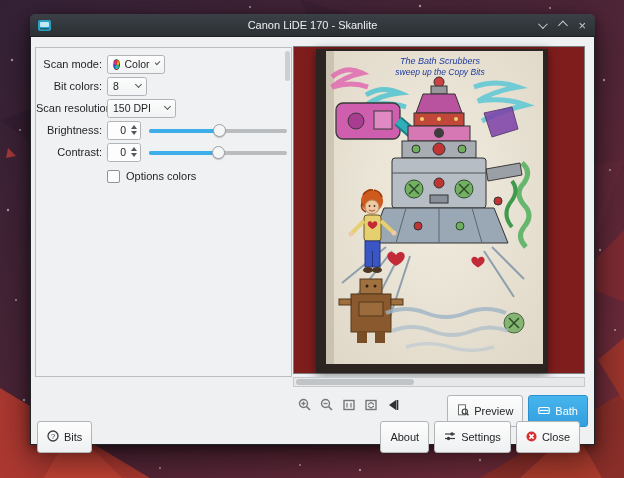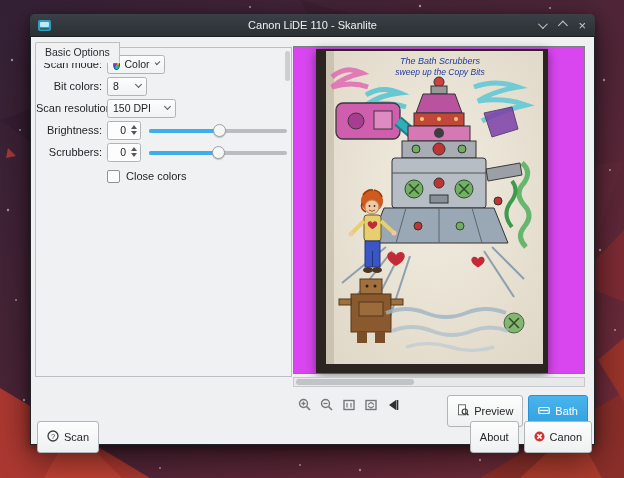--- a/index.html
+++ b/index.html
@@ -66,39 +66,39 @@
   .tri-down { width:0; height:0; border-left:3.5px solid transparent; border-right:3.5px solid transparent; border-top:4px solid #54585b; }
   .slider { position:relative; height:19px; width:138px; margin-left:8px; }
   .slider .track { position:absolute; left:0; right:0; top:8px; height:4px; border-radius:2px; background:#babdbf; }
   .slider .fill  { position:absolute; left:0; top:8px; height:4px; border-radius:2px; background:#3daee9; }
   .slider .handle{ position:absolute; top:3px; width:13px; height:13px; margin-left:-6px; border-radius:50%;
     background:#f5f6f6; border:1px solid #9da1a4; box-shadow:0 1px 1px rgba(0,0,0,.2); }
   .checkbox { width:13px; height:13px; border:1px solid #8f9295; border-radius:2px; background:#fdfdfd; margin:0 6px 0 2px; }
   .vthumb { position:absolute; right:1px; top:3px; width:5px; height:30px; background:#ccced0; border-radius:2.5px; }
 
   
-  .preview { position:absolute; left:262px; top:9px; width:292px; height:328px; background:#d946ef; border:1px solid #7b7e80; }
+  .preview { position:absolute; left:262px; top:9px; width:292px; height:328px; background:#7f1d1d; border:1px solid #7b7e80; }
   .photo { position:absolute; left:22px; top:2px; width:232px; height:324px; background:#2b2420;
     padding:2px 5px 9px 10px; box-shadow:0 2px 10px rgba(0,0,0,.45); }
   .photo svg { display:block; width:217px; height:313px; }
   .hscroll { position:absolute; left:262px; top:340px; width:292px; height:10px; background:#e7e8e9; border:1px solid #c7c9cb; }
   .hthumb { position:absolute; left:2px; top:1px; width:118px; height:6px; border-radius:3px; background:#c1c4c6; }
 
   
   .zoombar { position:absolute; left:267px; top:361px; display:flex; gap:8px; align-items:center; }
   .zicon { width:14px; height:14px; display:inline-block; }
   .btn {
     height:32px; display:inline-flex; align-items:center; gap:5px; padding:0 9px;
     background:linear-gradient(#fdfdfd,#eff0f1); border:1px solid #b2b5b8; border-radius:3px;
     font-size:11px; color:#232629; white-space:nowrap;
   }
   .btn.primary { background:linear-gradient(#47b5ec,#339fe0); border-color:#2a90cf; color:#fff; }
   .action-row { position:absolute; right:6px; top:358px; display:flex; gap:5px; }
   .footer-left { position:absolute; left:6px; top:384px; }
-  .footer-right { position:absolute; right:2px; top:384px; display:flex; gap:5px; }
+  .footer-right { position:absolute; right:14px; top:384px; display:flex; gap:5px; }
 </style>
 </head>
 <body>
 
 <div class="wallpaper">
   <svg width="624" height="478" viewBox="0 0 624 478">
     <defs>
       <linearGradient id="bg" x1="0" y1="0" x2="1" y2="1">
         <stop offset="0" stop-color="#342136"></stop>
         <stop offset="0.45" stop-color="#4b2537"></stop>
@@ -144,32 +144,31 @@
 <div class="window">
 
   <div class="titlebar">
     <span class="tb-icon">
       <svg width="15" height="15" viewBox="0 0 15 15">
         <rect x="1" y="2" width="13" height="11" rx="2" fill="#2e9fc4"></rect>
         <rect x="3" y="4" width="9" height="5" rx="1" fill="#bfe9f5"></rect>
         <rect x="3" y="10" width="9" height="1.6" fill="#19667f"></rect>
       </svg>
     </span>
-    <span class="tb-title">Canon LiDE 110 - Skanlite</span>
+    <span class="tb-title">Canon LiDE 170 - Skanlite</span>
     <span class="tb-controls">
       <span class="chevbtn down"></span>
       <span class="chevbtn up"></span>
       <span class="tb-x">×</span>
     </span>
   </div>
 
   <div class="winbody">
 
     <div class="tabs">
-      <div class="tab active">Basic Options</div>
     </div>
 
     <div class="options">
 
       <div class="row" style="top:6px">
         <span class="lbl">Scan mode:</span>
         <div class="select" style="width:58px">
           <span class="colorwheel"></span>
           <span>Color</span>
           <span class="chevron"></span>
@@ -202,38 +201,38 @@
           </span>
         </div>
         <div class="slider">
           <span class="track"></span>
           <span class="fill" style="width: 51%;"></span>
           <span class="handle" style="left: 51%;"></span>
         </div>
       </div>
 
       <div class="row" style="top:94px">
-        <span class="lbl">Scrubbers:</span>
+        <span class="lbl">Contrast:</span>
         <div class="spin">
           <span class="val">0</span>
           <span class="arrows">
             <span class="tri-up"></span>
             <span class="tri-down"></span>
           </span>
         </div>
         <div class="slider">
           <span class="track"></span>
           <span class="fill" style="width: 50%;"></span>
           <span class="handle" style="left: 50%;"></span>
         </div>
       </div>
 
       <div class="row" style="top:118px; padding-left:69px">
         <span class="checkbox"></span>
-        <span>Close colors</span>
+        <span>Options colors</span>
       </div>
 
       <span class="vthumb"></span>
     </div>
 
     <div class="preview">
       <div class="photo">
         <svg viewBox="0 0 217 313">
           <defs>
             <radialGradient id="paper" cx="0.5" cy="0.45" r="0.85">
@@ -401,32 +400,43 @@
     </div>
 
     <div class="footer-left">
       <button class="btn">
         <span>
           <svg width="12" height="12" viewBox="0 0 12 12">
               <circle cx="6" cy="6" r="5" fill="none" stroke="#3b3e40" stroke-width="1.3"></circle>
               <text x="6" y="8.6" font-size="7.5" text-anchor="middle" fill="#3b3e40" font-family="Liberation Sans, sans-serif">?</text>
             </svg>
         </span>
-        <span>Scan</span>
+        <span>Bits</span>
       </button>
     </div>
     <div class="footer-right">
       <button class="btn">
         <span>About</span>
+      </button>
+      <button class="btn">
+        <span>
+          <svg width="12" height="12" viewBox="0 0 12 12">
+              <line x1="1" y1="4" x2="11" y2="4" stroke="#3b3e40" stroke-width="1.2"></line>
+              <circle cx="8" cy="4" r="1.7" fill="#3b3e40"></circle>
+              <line x1="1" y1="8.5" x2="11" y2="8.5" stroke="#3b3e40" stroke-width="1.2"></line>
+              <circle cx="4.5" cy="8.5" r="1.7" fill="#3b3e40"></circle>
+            </svg>
+        </span>
+        <span>Settings</span>
       </button>
       <button class="btn">
         <span>
           <svg width="11" height="11" viewBox="0 0 11 11">
               <circle cx="5.5" cy="5.5" r="5" fill="#d63030"></circle>
               <path d="M3.4,3.4 L7.6,7.6 M7.6,3.4 L3.4,7.6" stroke="#fff" stroke-width="1.5"></path>
             </svg>
         </span>
-        <span>Canon</span>
+        <span>Close</span>
       </button>
     </div>
 
   </div>
 </div>
 
 </body></html>

